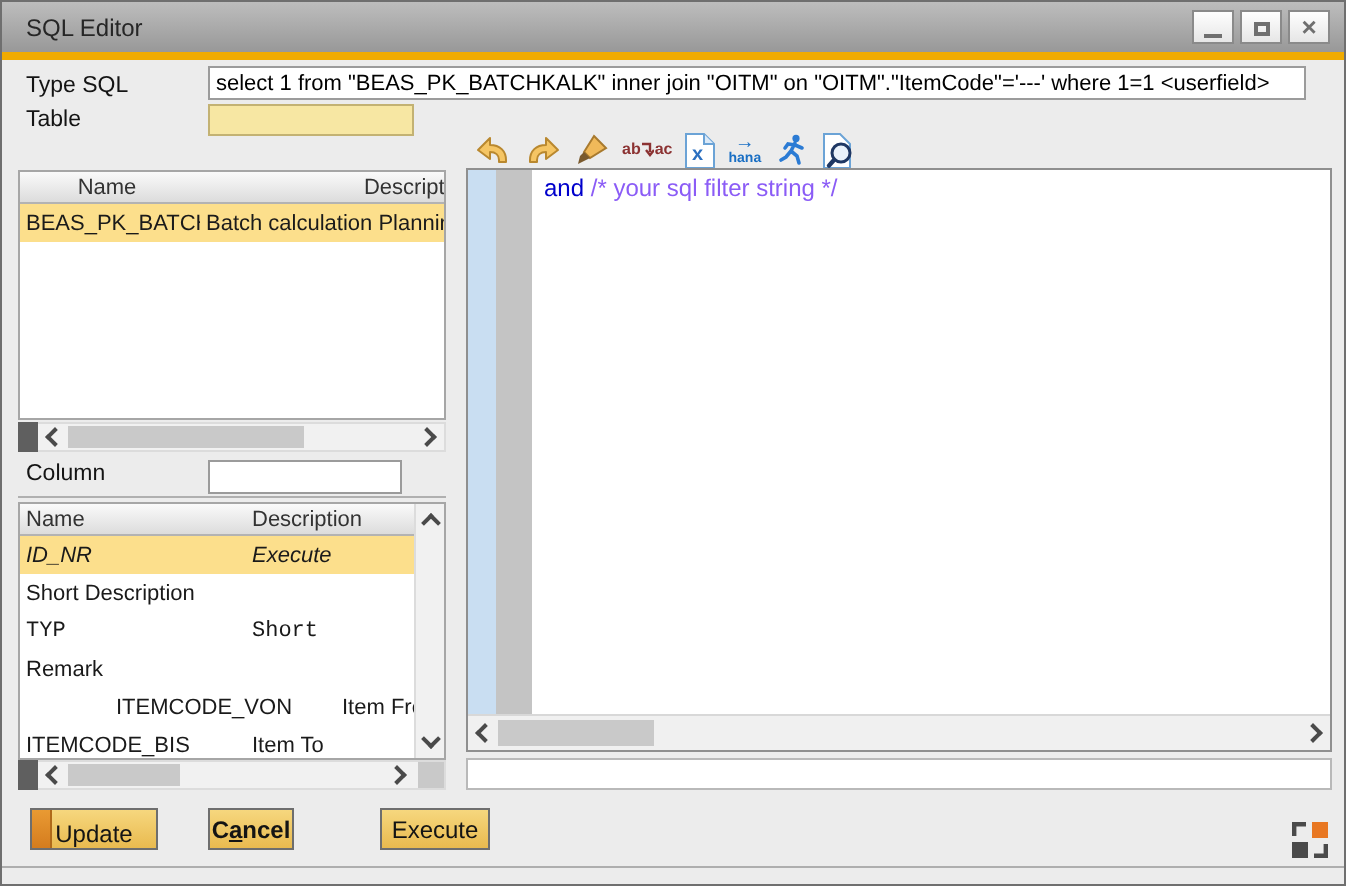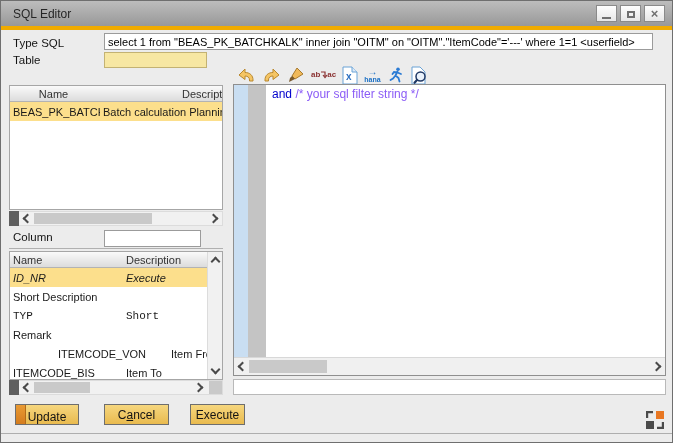--- a/index.html
+++ b/index.html
@@ -258,21 +258,21 @@
         </span>
     </div>
   </div>
 
   <input class="strip tb-input" style="padding: 0px 3px;" value="">
 
   <div class="btn" style="left:14px; width:64px;align-items:flex-end;">
     <span class="upd-ind"></span>
     <span>Update</span>
   </div>
-  <div class="btn" style="left:103px; width:65px;">
+  <div class="btn" style="left:103px; width:43px;font-weight:bold;">
     <span><span>C</span><span class="mn">a</span><span>ncel</span></span>
   </div>
   <div class="btn" style="left:189px; width:55px;">
     <span>Execute</span>
   </div>
 
   <div class="bottom-line"></div>
 
   <div style="position:absolute; left:645px; top:410px; width:18px; height:18px;">
     <svg width="18" height="18" viewBox="0 0 18 18">

